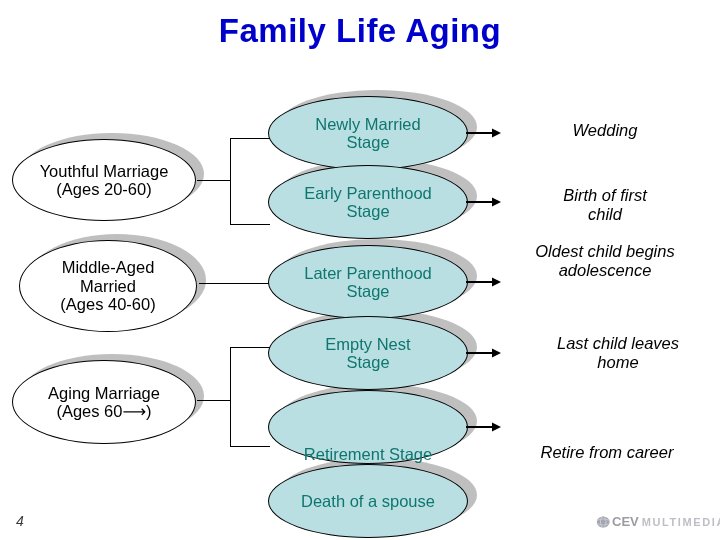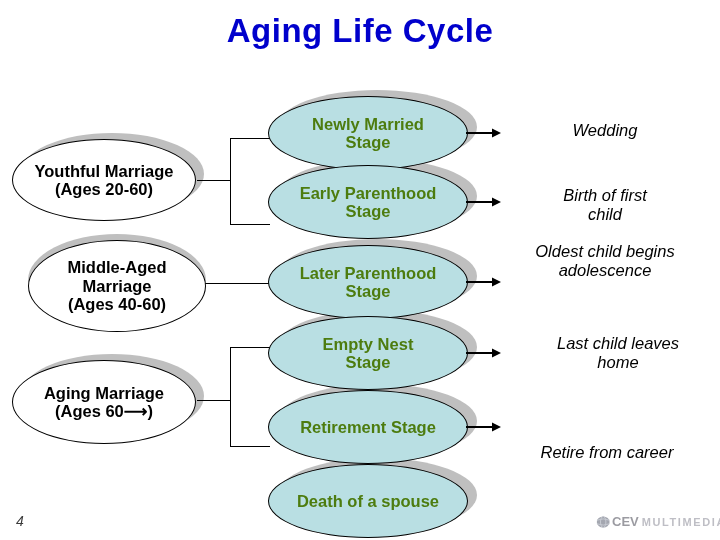--- a/index.html
+++ b/index.html
@@ -49,28 +49,28 @@
     position: absolute;
     border-radius: 50%;
     background: #bfbfbf;
     z-index: 0;
   }
 
   .left-oval {
     background: #ffffff;
     color: #000000;
     font-size: 16.5px;
-    font-weight: bold;
+    font-weight: normal;
     z-index: 3;
   }
   .stage-oval {
     background: #b9dfe3;
-    color: #4d7c0f;
+    color: #0f766e;
     font-size: 16.5px;
-    font-weight: bold;
+    font-weight: normal;
     z-index: 3;
   }
 
   
   .hline {
     position: absolute;
     height: 1px;
     background: #000000;
     z-index: 2;
   }
@@ -131,35 +131,35 @@
     color: #8a8a96;
     letter-spacing: 1.6px;
     margin-left: 2px;
   }
 </style>
 </head>
 <body>
 
 <div id="slide">
 
-  <div id="title">Aging Life Cycle</div>
+  <div id="title">Family Life Aging</div>
 
   <div class="oval-shadow" style="left:20px; top:133px; width:184px; height:82px;"></div>
   <div class="oval left-oval" style="left:12px; top:139px; width:184px; height:82px;">
     <span class="lbl">
       <span>Youthful Marriage</span><br>
       <span>(Ages 20-60)</span>
     </span>
   </div>
 
   <div class="oval-shadow" style="left:28px; top:234px; width:178px; height:92px;"></div>
-  <div class="oval left-oval" style="left:28px; top:240px; width:178px; height:92px;">
+  <div class="oval left-oval" style="left:19px; top:240px; width:178px; height:92px;">
     <span class="lbl">
       <span>Middle-Aged</span><br>
-      <span>Marriage</span><br>
+      <span>Married</span><br>
       <span>(Ages 40-60)</span>
     </span>
   </div>
 
   <div class="oval-shadow" style="left:20px; top:354px; width:184px; height:84px;"></div>
   <div class="oval left-oval" style="left:12px; top:360px; width:184px; height:84px;">
     <span class="lbl">
       <span>Aging Marriage</span><br>
       <span>(Ages 60⟶)</span>
     </span>
@@ -203,21 +203,21 @@
 
   <div class="oval-shadow" style="left:277px; top:310px; width:200px; height:74px;"></div>
   <div class="oval stage-oval" style="left:268px; top:316px; width:200px; height:74px;">
     <span class="lbl">
       <span>Empty Nest</span><br>
       <span>Stage</span>
     </span>
   </div>
 
   <div class="oval-shadow" style="left:277px; top:384px; width:200px; height:74px;"></div>
-  <div class="oval stage-oval" style="left:268px; top:390px; width:200px; height:74px;">
+  <div class="oval stage-oval" style="left:268px; top:390px; width:200px; height:74px;align-items:flex-end;">
     <span class="lbl">Retirement Stage</span>
   </div>
 
   <div class="oval-shadow" style="left:277px; top:458px; width:200px; height:74px;"></div>
   <div class="oval stage-oval" style="left:268px; top:464px; width:200px; height:74px;">
     <span class="lbl">Death of a spouse</span>
   </div>
 
   <svg class="arrow" style="left:466px; top:127px;" width="36" height="12" viewBox="0 0 36 12">
     <line x1="0" y1="6" x2="27" y2="6" stroke="#000000" stroke-width="2"></line>

